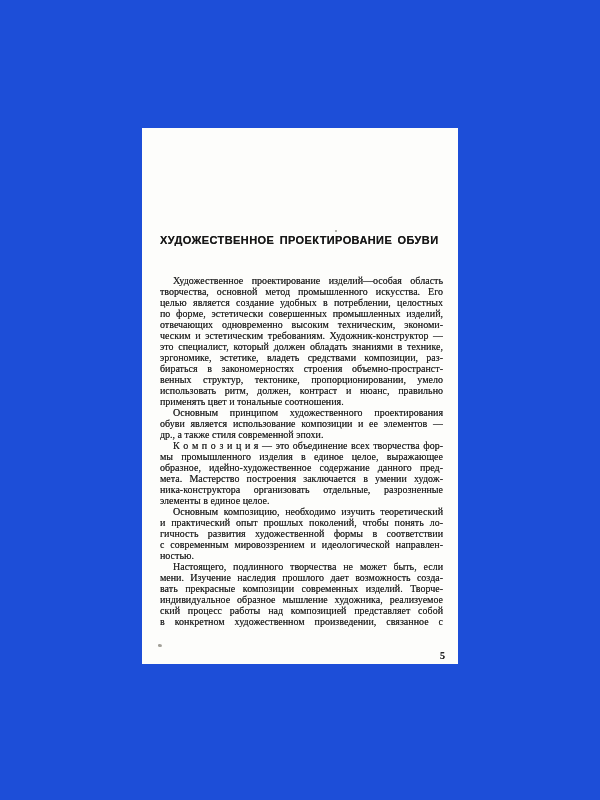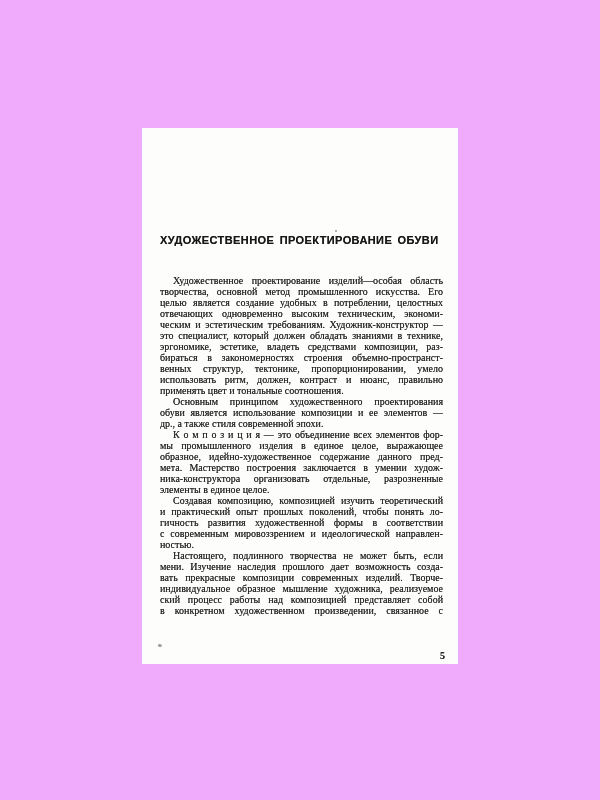--- a/index.html
+++ b/index.html
@@ -8,21 +8,21 @@
     width: 600px;
     height: 800px;
     overflow: hidden;
     background: #f4f3ea;
     font-family: "Liberation Serif", serif;
   }
   .scan-surface {
     position: absolute;
     left: 0; top: 0;
     width: 600px; height: 800px;
-    background: #f0abfc;
+    background: #1d4ed8;
   }
   .book-page {
     position: absolute;
     left: 142px;
     top: 128px;
     width: 316px;
     height: 536px;
     background: #fdfdfb;
   }
   .chapter-title {
@@ -88,44 +88,45 @@
   <div class="book-page">
     <div class="speck s1"></div>
     <div class="speck s2"></div>
     <div class="speck s3"></div>
     <div class="chapter-title">ХУДОЖЕСТВЕННОЕ ПРОЕКТИРОВАНИЕ ОБУВИ</div>
     <div class="text-body">
         <div class="paragraph">
           <div class="line indent">Художественное проектирование изделий—особая область</div>
           <div class="line">творчества, основной метод промышленного искусства. Его</div>
           <div class="line">целью является создание удобных в потреблении, целостных</div>
+          <div class="line">по форме, эстетически совершенных промышленных изделий,</div>
           <div class="line">отвечающих одновременно высоким техническим, экономи-</div>
           <div class="line">ческим и эстетическим требованиям. Художник-конструктор —</div>
           <div class="line">это специалист, который должен обладать знаниями в технике,</div>
           <div class="line">эргономике, эстетике, владеть средствами композиции, раз-</div>
           <div class="line">бираться в закономерностях строения объемно-пространст-</div>
           <div class="line">венных структур, тектонике, пропорционировании, умело</div>
           <div class="line">использовать ритм, должен, контраст и нюанс, правильно</div>
           <div class="line lastline">применять цвет и тональные соотношения.</div>
         </div>
         <div class="paragraph">
           <div class="line indent">Основным принципом художественного проектирования</div>
           <div class="line">обуви является использование композиции и ее элементов —</div>
           <div class="line lastline">др., а также стиля современной эпохи.</div>
         </div>
         <div class="paragraph">
-          <div class="line indent">К о м п о з и ц и я — это объединение всех элементов фор-</div>
+          <div class="line indent">К о м п о з и ц и я — это объединение всех творчества фор-</div>
           <div class="line">мы промышленного изделия в единое целое, выражающее</div>
           <div class="line">образное, идейно-художественное содержание данного пред-</div>
           <div class="line">мета. Мастерство построения заключается в умении худож-</div>
           <div class="line">ника-конструктора организовать отдельные, разрозненные</div>
           <div class="line lastline">элементы в единое целое.</div>
         </div>
         <div class="paragraph">
-          <div class="line indent">Создавая композицию, композицией изучить теоретический</div>
+          <div class="line indent">Основным композицию, необходимо изучить теоретический</div>
           <div class="line">и практический опыт прошлых поколений, чтобы понять ло-</div>
           <div class="line">гичность развития художественной формы в соответствии</div>
           <div class="line">с современным мировоззрением и идеологической направлен-</div>
           <div class="line lastline">ностью.</div>
         </div>
         <div class="paragraph">
           <div class="line indent">Настоящего, подлинного творчества не может быть, если</div>
           <div class="line">мени. Изучение наследия прошлого дает возможность созда-</div>
           <div class="line">вать прекрасные композиции современных изделий. Творче-</div>
           <div class="line">индивидуальное образное мышление художника, реализуемое</div>

